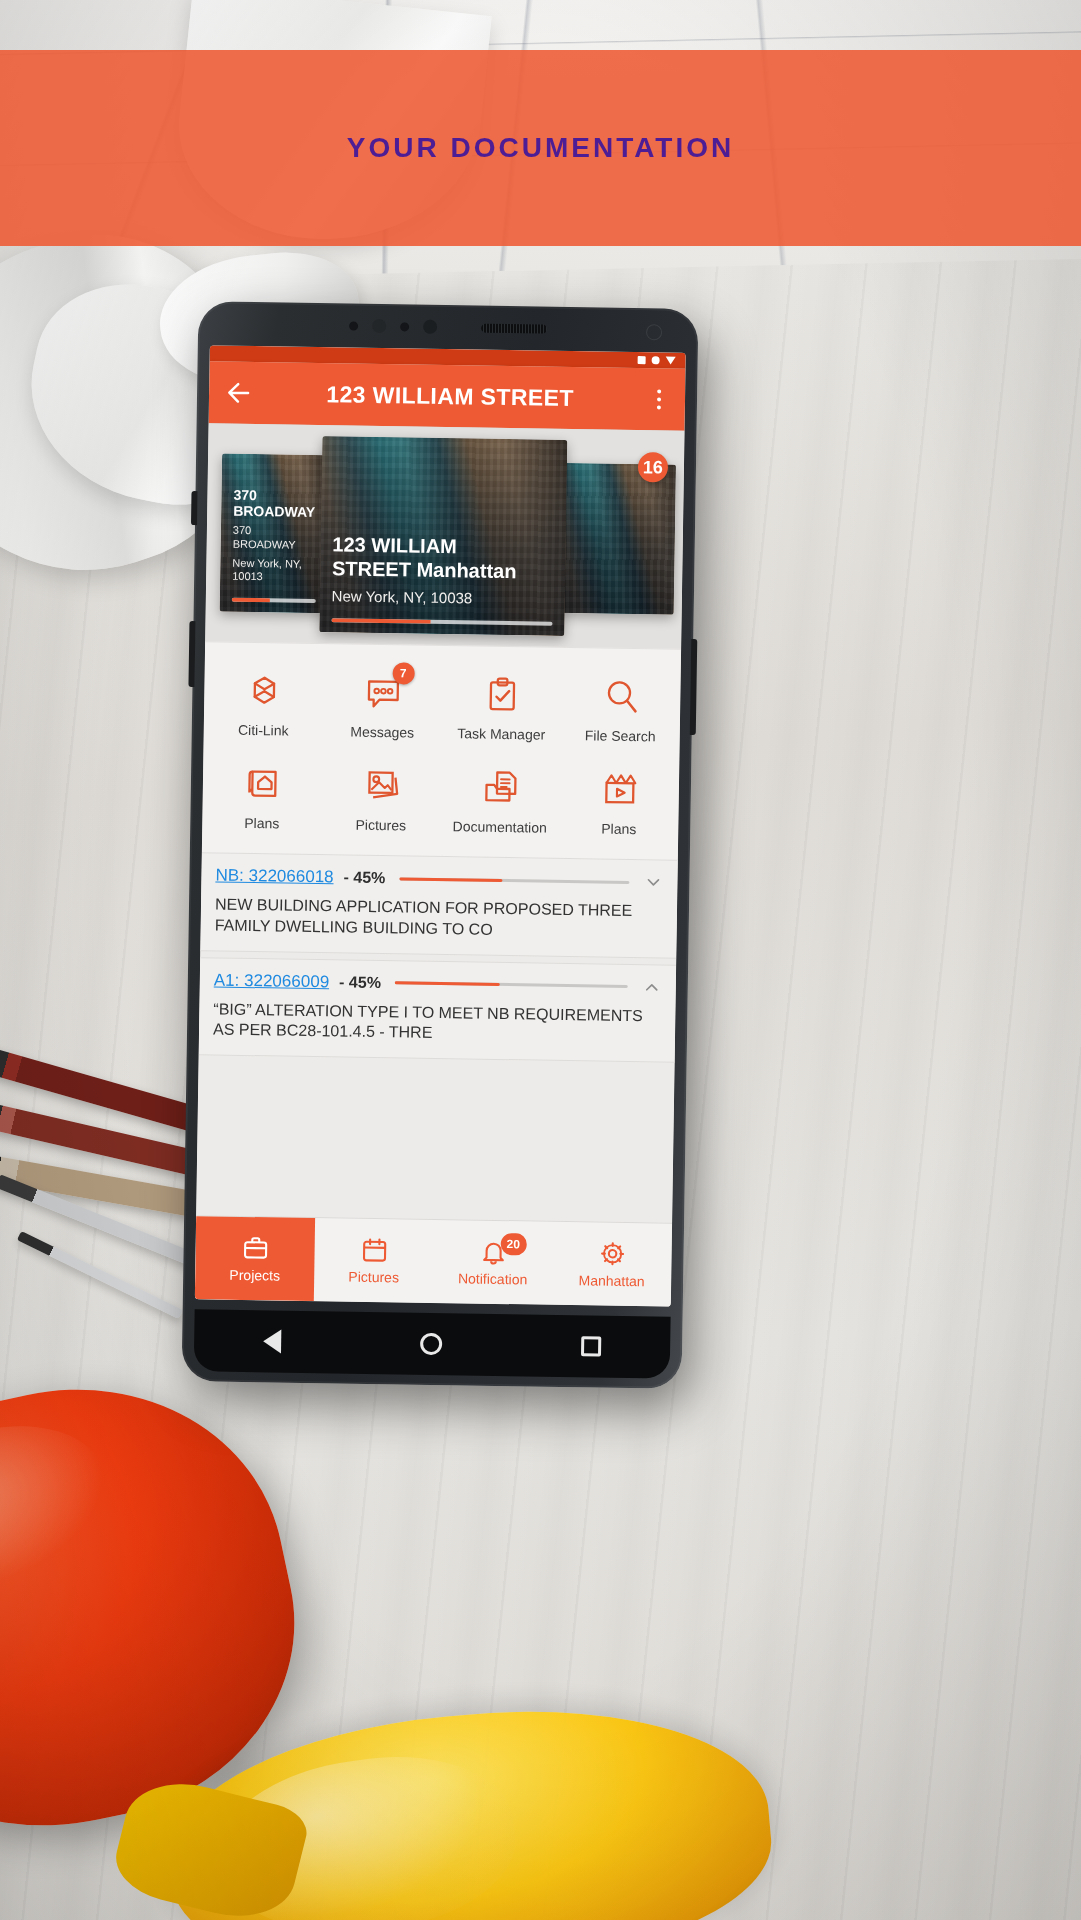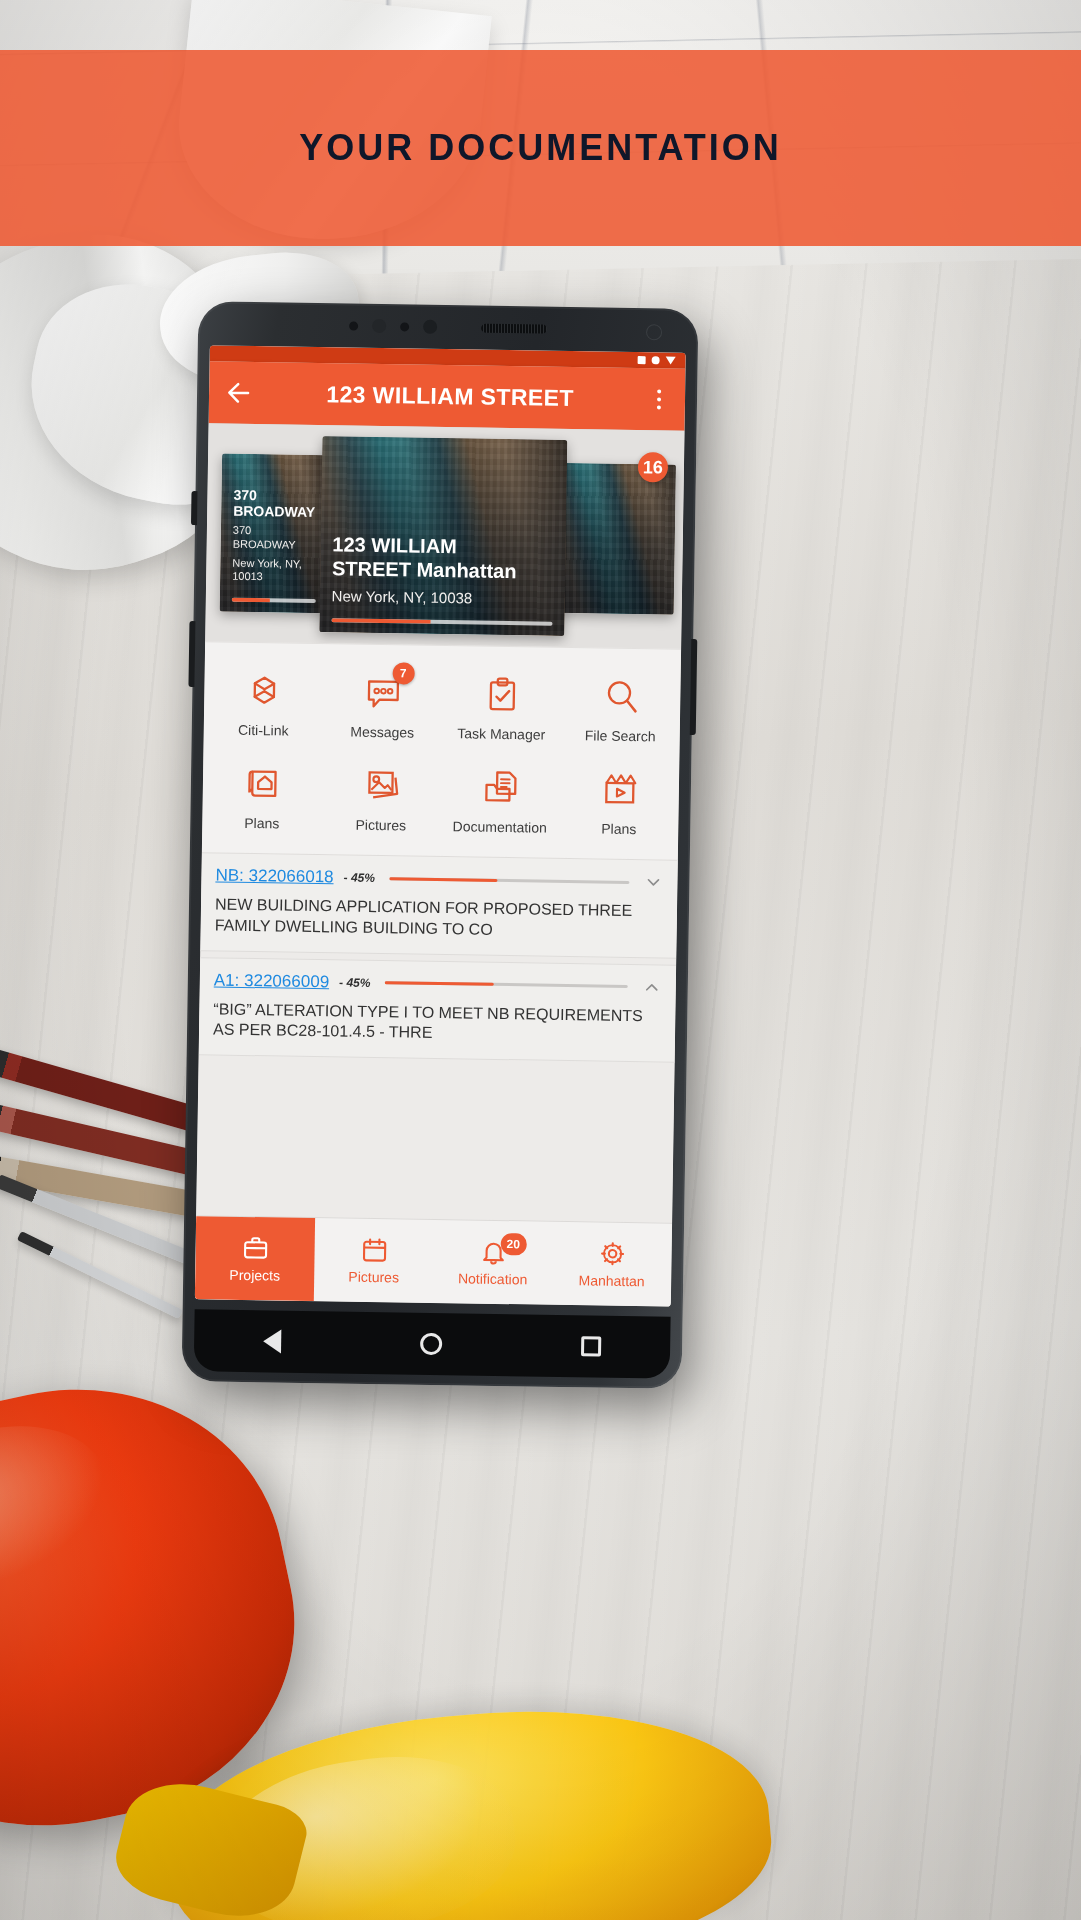--- a/index.html
+++ b/index.html
@@ -141,21 +141,21 @@
     position:absolute; left:0; top:50px; width:1081px; height:196px;
     background:rgba(238,90,51,0.88);
     display:flex; flex-direction:column; align-items:center; justify-content:center;
     gap:6px;
   }
   #banner .b-main {
     color:#fff; font-size:76px; font-weight:bold; letter-spacing:7px;
     line-height:1; text-align:center;
   }
   #banner .b-sub {
-    color:#0f172a; font-size:36px; font-weight:bold; letter-spacing:3px;
+    color:#4c1d95; font-size:28px; font-weight:bold; letter-spacing:3px;
     text-align:center;
   }
 
   
   #phone {
     position:absolute; left:190px; top:305px; width:500px; height:1080px;
     transform:rotate(0.9deg);
   }
   .phone-body {
     position:absolute; inset:0;
@@ -277,21 +277,21 @@
   }
 
   
   .permits { flex:1 1 auto; background:#edebe9; overflow:hidden; }
   .permit {
     background:#f0efed; border-top:1px solid #dedcda; border-bottom:1px solid #dedcda;
     padding:12px 14px 14px 14px; margin-bottom:6px;
   }
   .permit-head { display:flex; align-items:center; gap:10px; }
   .permit-id { color:#1f8ae0; font-size:17px; text-decoration:underline; white-space:nowrap; }
-  .permit-pct { color:#2f2f2f; font-size:12px; font-weight:bold; white-space:nowrap;font-style:italic; }
+  .permit-pct { color:#2f2f2f; font-size:16px; font-weight:bold; white-space:nowrap; }
   .permit-bar { flex:1; height:3px; background:#c9c7c5; border-radius:2px; position:relative; margin:0 4px; }
   .permit-bar span { position:absolute; left:0; top:0; bottom:0; background:#ee5a33; border-radius:2px; }
   .chev { width:20px; height:20px; flex:0 0 auto; }
   .permit-desc { margin-top:9px; font-size:16px; color:#333; line-height:1.3; }
 
   
   .bottomnav {
     flex:0 0 auto; height:84px; background:#f3f2f1; display:flex;
     border-top:1px solid #dcdad8;
   }

